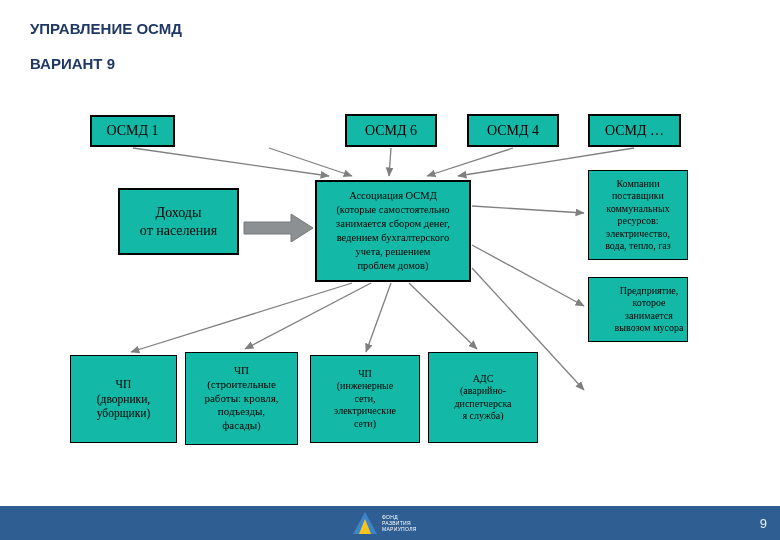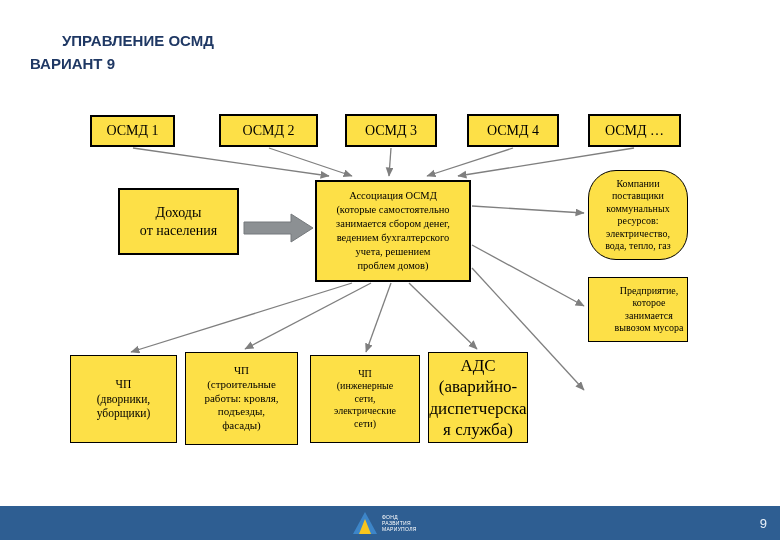--- a/index.html
+++ b/index.html
@@ -5,52 +5,52 @@
   * { margin:0; padding:0; box-sizing:border-box; }
   html,body { background:#ffffff; }
   .slide {
     position:relative; width:780px; height:540px; background:#ffffff;
     overflow:hidden; font-family:"Liberation Serif", serif;
   }
   .title, .subtitle {
     position:absolute; left:30px; font-family:"Liberation Sans", sans-serif;
     font-weight:bold; font-size:15px; color:#1f3864; z-index:2;
   }
-  .title { top:32px;margin-left:32px; }
+  .title { top:20px; }
   .subtitle { top:55px; }
 
   .box {
-    position:absolute; background:#fde047; border:1.5px solid #000;
+    position:absolute; background:#14b8a6; border:1.5px solid #000;
     display:flex; align-items:center; justify-content:center; text-align:center;
     white-space:pre-line; color:#000; line-height:1.25; z-index:2;
     font-family:"Liberation Serif", serif;
   }
   .thick { border-width:2px; }
 
   
   .t1 { left:90px;  top:115px; width:85px;  height:32px; font-size:14px; }
   .t2 { left:219px; top:114px; width:99px;  height:33px; font-size:14px; }
   .t3 { left:345px; top:114px; width:92px;  height:33px; font-size:14px; }
   .t4 { left:467px; top:114px; width:92px;  height:33px; font-size:14px; }
   .t5 { left:588px; top:114px; width:93px;  height:33px; font-size:14px; }
 
   
   .income { left:118px; top:188px; width:121px; height:67px; font-size:14px; }
   .center { left:315px; top:180px; width:156px; height:102px; font-size:10.5px; line-height:1.32; }
 
   
-  .r1 { left:588px; top:170px; width:100px; height:90px; font-size:10px;border-radius:28px; }
+  .r1 { left:588px; top:170px; width:100px; height:90px; font-size:10px; }
   .r2 { left:588px; top:277px; width:100px; height:65px; font-size:10px;padding-left:22px; }
   .r3 { left:588px; top:358px; width:100px; height:75px; font-size:10px; }
 
   
   .b1 { left:70px;  top:355px; width:107px; height:88px; font-size:11.5px; }
   .b2 { left:185px; top:352px; width:113px; height:93px; font-size:11px; }
   .b3 { left:310px; top:355px; width:110px; height:88px; font-size:10px; }
-  .b4 { left:428px; top:352px; width:100px; height:91px; font-size:17px; }
+  .b4 { left:428px; top:352px; width:110px; height:91px; font-size:10px; }
 
   .arrows { position:absolute; left:0; top:0; z-index:1; pointer-events:none; }
 
   .footer-bar {
     position:absolute; left:0; bottom:0; width:780px; height:34px;
     background:#2e5e92; z-index:2;
   }
   .logo {
     position:absolute; left:352px; bottom:5px; display:flex;
     align-items:center; gap:4px; z-index:3;
@@ -91,22 +91,21 @@
 
       <line x1="352" y1="283" x2="131" y2="352" marker-end="url(#ah)"></line>
       <line x1="371" y1="283" x2="245" y2="349" marker-end="url(#ah)"></line>
       <line x1="391" y1="283" x2="366" y2="352" marker-end="url(#ah)"></line>
       <line x1="409" y1="283" x2="477" y2="349" marker-end="url(#ah)"></line>
     </g>
     <polygon points="244,222 291,222 291,214 313,228 291,242 291,234 244,234" fill="#8c9093" stroke="#75797c" stroke-width="1"></polygon>
   </svg>
 
   <div class="box thick t1">ОСМД 1</div>
-  <div class="box thick t2">ОСМД 2</div>
-  <div class="box thick t3">ОСМД 3</div>
+  <div class="box thick t3">ОСМД 6</div>
   <div class="box thick t4">ОСМД 4</div>
   <div class="box thick t5">ОСМД …</div>
 
   <div class="box thick center">Ассоциация ОСМД
 (которые самостоятельно
 занимается сбором денег,
 ведением бухгалтерского
 учета, решением
 проблем домов)</div>
   <div class="box thick income">Доходы

